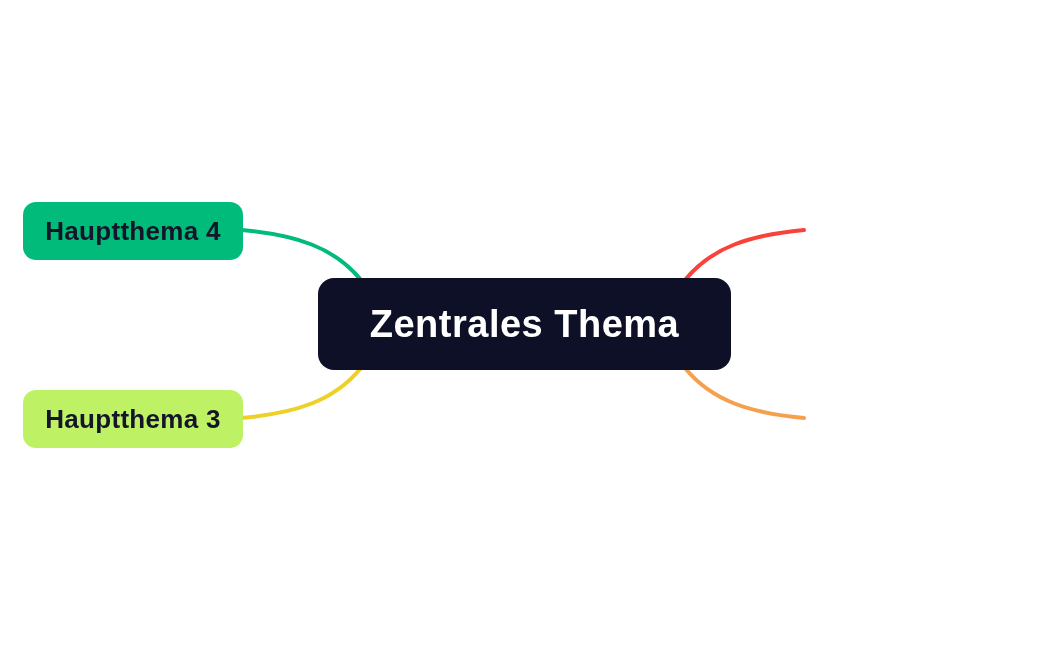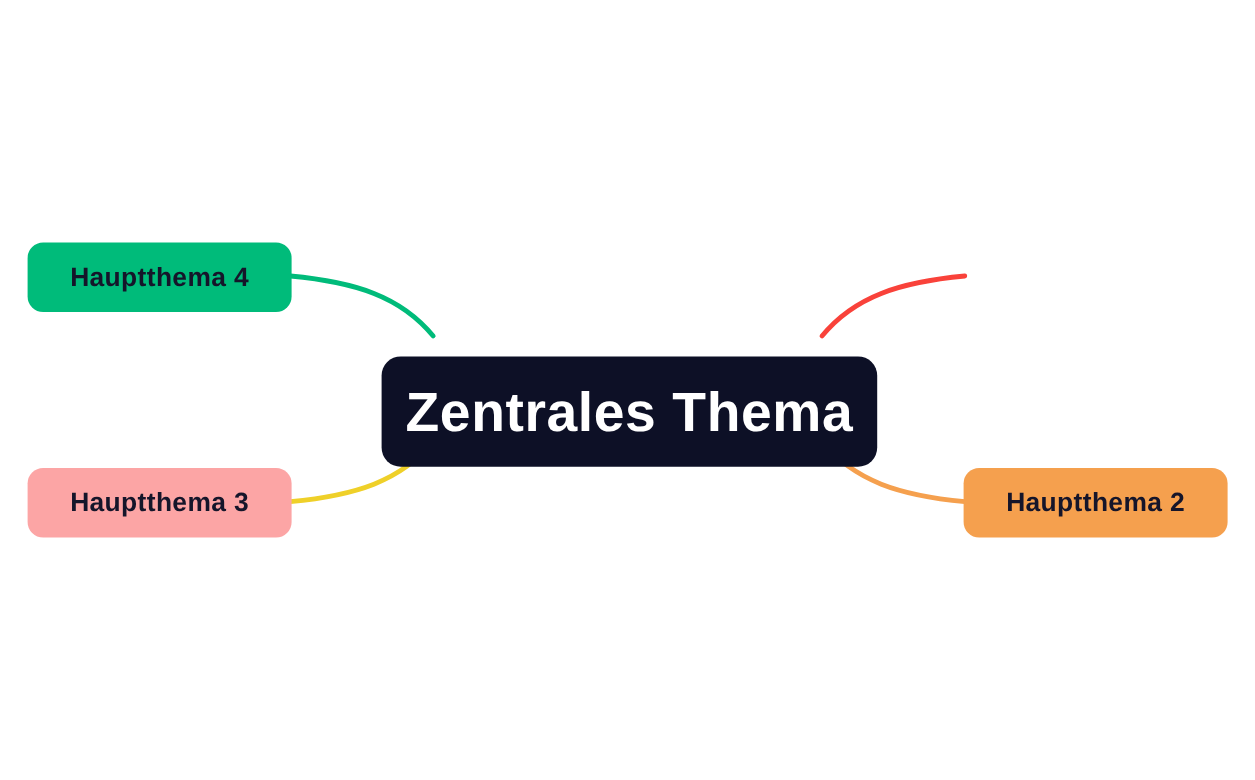--- a/index.html
+++ b/index.html
@@ -34,33 +34,33 @@
     display: flex;
     align-items: center;
     justify-content: center;
     box-sizing: border-box;
     text-align: center;
     cursor: default;
     user-select: none;
   }
   .node.central {
     left: 318px;
-    top: 297px;
+    top: 278px;
     width: 413px;
     height: 92px;
     border-radius: 16px;
-    font-size: 46px;
+    font-size: 38px;
     font-weight: bold;
     letter-spacing: 0.5px;
   }
   .node.branch {
     width: 220px;
     height: 58px;
     border-radius: 13px;
-    font-size: 22px;
+    font-size: 26px;
     font-weight: bold;
     letter-spacing: 0.3px;
   }
   .node.pos-top-left     { left: 23px;  top: 202px; }
   .node.pos-top-right    { left: 803px; top: 202px; }
   .node.pos-bottom-left  { left: 23px;  top: 390px; }
   .node.pos-bottom-right { left: 803px; top: 390px; }
 </style>
 </head>
 <body>
@@ -72,25 +72,22 @@
     <path d="M 804 418 C 750 413 712 401 685 368" style="stroke: rgb(245, 160, 78);"></path>
     <path d="M 242 418 C 296 413 334 401 361 368" style="stroke: rgb(239, 208, 41);"></path>
     <path d="M 242 230 C 296 235 334 247 361 280" style="stroke: rgb(0, 187, 122);"></path>
   </svg>
 
   <div class="node central" style="background: rgb(13, 16, 38); color: rgb(255, 255, 255);">
     <span>Zentrales Thema</span>
   </div>
 
 
-  <div class="node branch pos-bottom-right" style="background: rgb(245, 160, 78); color: rgb(21, 21, 42);">
-    <span>Hauptthema 2</span>
-  </div>
 
-  <div class="node branch pos-bottom-left" style="background: #fca5a5; color: rgb(21, 21, 42);">
+  <div class="node branch pos-bottom-left" style="background: #bef264; color: rgb(21, 21, 42);">
     <span>Hauptthema 3</span>
   </div>
 
   <div class="node branch pos-top-left" style="background: rgb(0, 187, 122); color: rgb(21, 21, 42);">
     <span>Hauptthema 4</span>
   </div>
 
 </div>
 
 </body></html>

